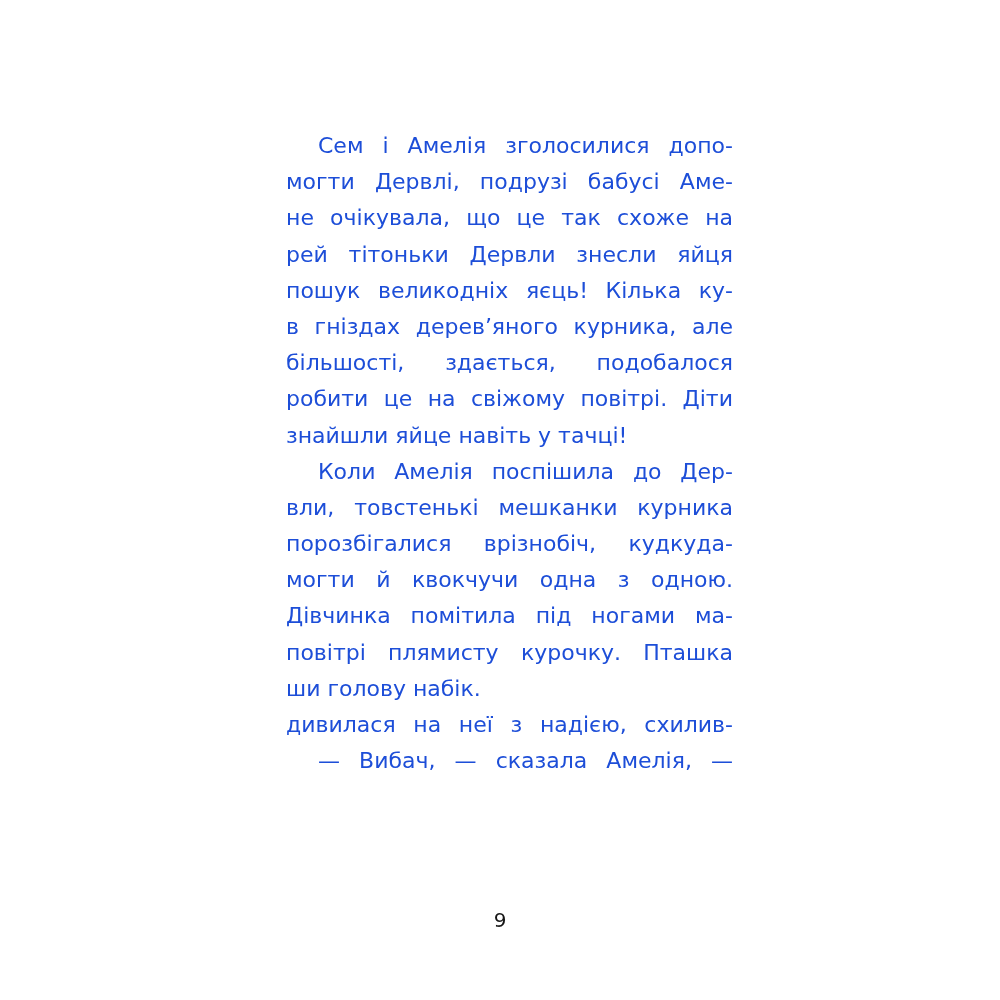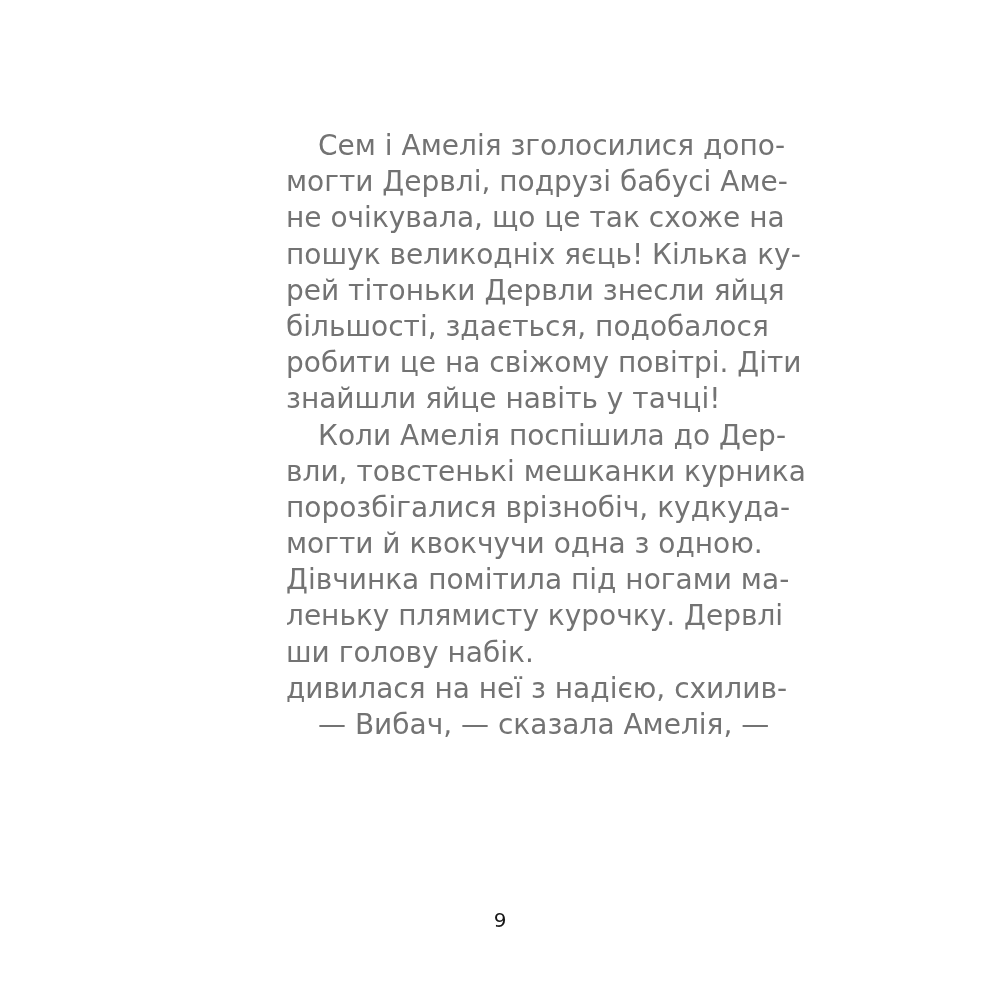--- a/index.html
+++ b/index.html
@@ -18,23 +18,23 @@
     left: 0; top: 0;
     width: 1000px; height: 1000px;
     background: #ffffff;
   }
   .text-block {
     position: absolute;
     left: 286px;
     top: 128px;
     width: 447px;
     font-family: "DejaVu Sans", sans-serif;
-    font-size: 28px;
+    font-size: 22px;
     line-height: 36.2px;
-    color: #737373;
+    color: #1d4ed8;
   }
   .line {
     display: block;
     white-space: nowrap;
     text-align: justify;
     text-align-last: justify;
     height: 36.2px;
   }
   .line.indent {
     padding-left: 32px;
@@ -55,32 +55,33 @@
 </style>
 </head>
 <body>
 
 <div class="page">
   <div class="text-block">
 
     <span class="line indent">Сем і Амелія зголосилися допо-</span>
     <span class="line">могти Дервлі, подрузі бабусі Аме-</span>
     <span class="line">не очікувала, що це так схоже на</span>
+    <span class="line">рей тітоньки Дервли знесли яйця</span>
     <span class="line">пошук великодніх яєць! Кілька ку-</span>
-    <span class="line">рей тітоньки Дервли знесли яйця</span>
+    <span class="line">в гніздах дерев’яного курника, але</span>
     <span class="line">більшості, здається, подобалося</span>
     <span class="line">робити це на свіжому повітрі. Діти</span>
     <span class="line last">знайшли яйце навіть у тачці!</span>
 
     <span class="line indent">Коли Амелія поспішила до Дер-</span>
     <span class="line">вли, товстенькі мешканки курника</span>
     <span class="line">порозбігалися врізнобіч, кудкуда-</span>
     <span class="line">могти й квокчучи одна з одною.</span>
     <span class="line">Дівчинка помітила під ногами ма-</span>
-    <span class="line">леньку плямисту курочку. Дервлі</span>
+    <span class="line">повітрі плямисту курочку. Пташка</span>
     <span class="line last">ши голову набік.</span>
     <span class="line">дивилася на неї з надією, схилив-</span>
 
     <span class="line indent">— Вибач, — сказала Амелія, —</span>
   </div>
 
   <div class="page-number">9</div>
 </div>
 
 </body></html>

